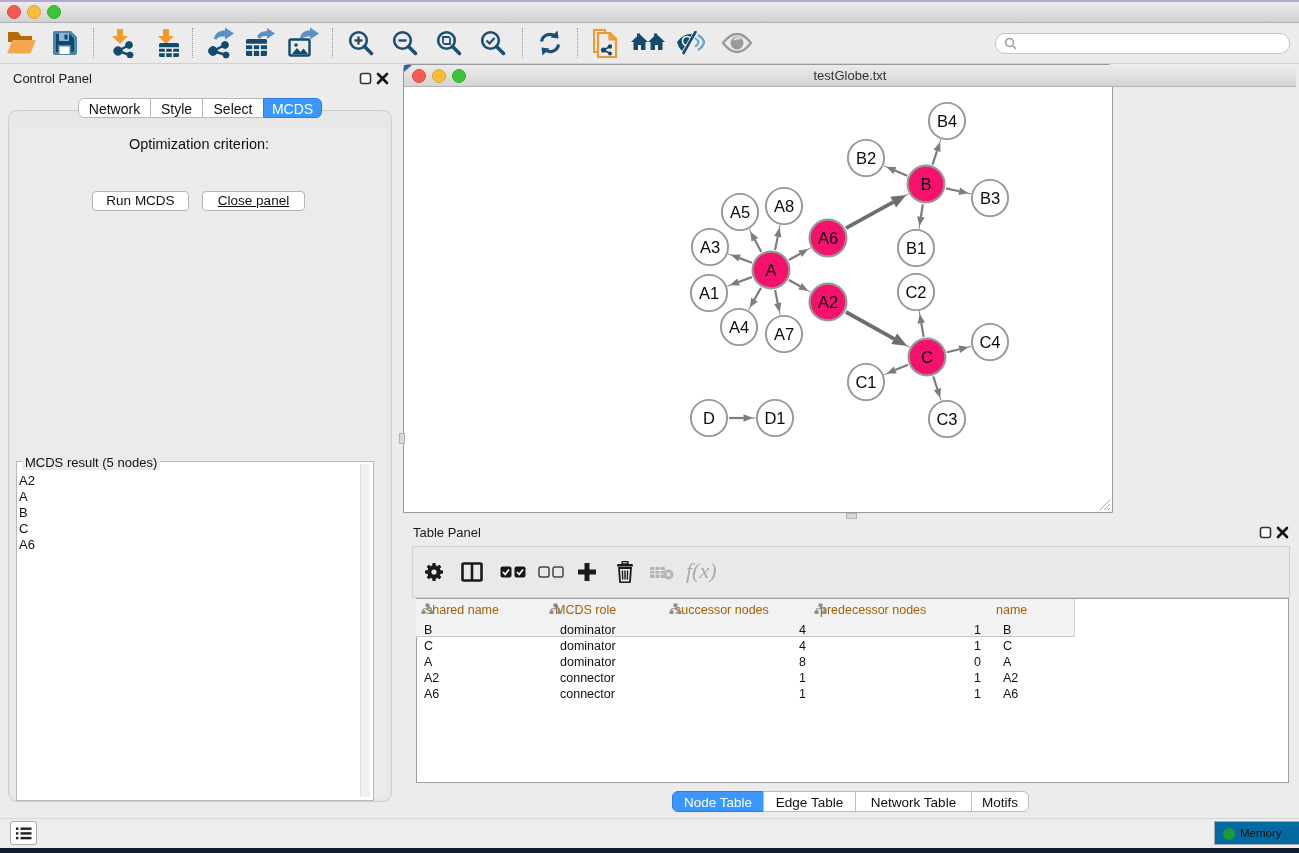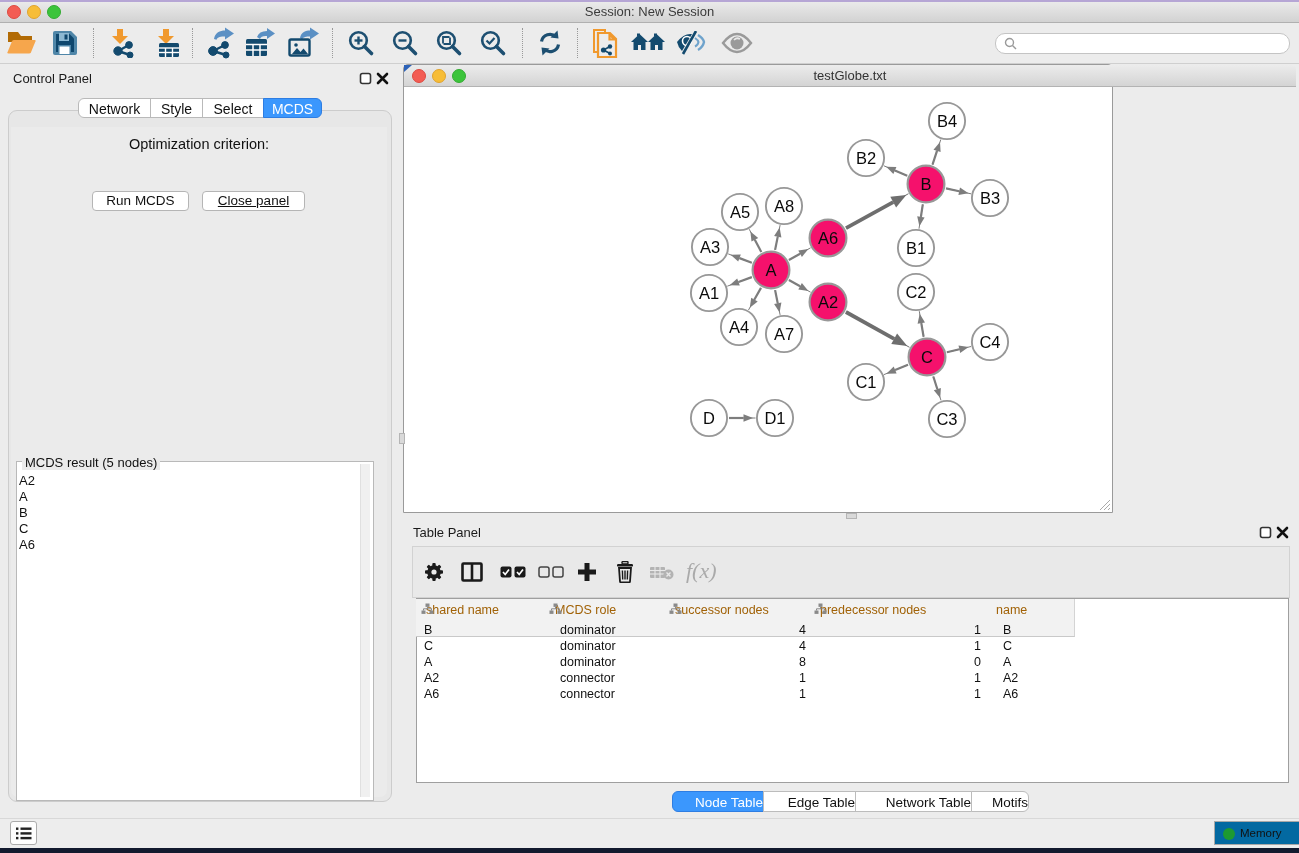--- a/index.html
+++ b/index.html
@@ -37,36 +37,35 @@
   #netwin{left:403px;top:64px;width:710px;height:449px;background:#fff;border:1px solid #9a9a9a;border-radius:5px 5px 0 0;box-sizing:border-box;}
   #nw-titlebar{position:absolute;left:0;top:0;width:892px;height:21px;background:linear-gradient(#ececec,#d4d4d4);border-bottom:1px solid #b3b3b3;border-radius:4px 4px 0 0;}
   #nw-title{position:absolute;left:0;top:0;width:892px;text-align:center;font-size:13px;color:#333;line-height:21px;}
   
   #tp-title{left:413px;top:525px;font-size:13px;color:#1a1a1a;}
   #tp-toolbar{left:412px;top:546px;width:878px;height:52px;background:#e9e9e9;border:1px solid #d2d2d2;box-sizing:border-box;}
   #tp-table{left:416px;top:598px;width:873px;height:185px;background:#fff;border:1px solid #9f9f9f;box-sizing:border-box;}
   .th{position:absolute;top:0;height:38px;background:#f2f2f2;border-right:1px solid #d4d4d4;border-bottom:1px solid #c9c9c9;box-sizing:border-box;text-align:left;font-size:12.5px;color:#a16207;line-height:22px;}
   .td{position:absolute;font-size:12.5px;color:#111;height:16px;line-height:16px;}
   
-  .btab{position:absolute;top:0;height:21px;line-height:21px;text-align:right;font-size:13.5px;color:#111;background:#fff;border:1px solid #bcbcbc;box-sizing:border-box;}
+  .btab{position:absolute;top:0;height:21px;line-height:21px;text-align:center;font-size:13.5px;color:#111;background:#fff;border:1px solid #bcbcbc;box-sizing:border-box;}
   
   #statusbar{left:0;top:818px;width:1299px;height:30px;background:#ededed;border-top:1px solid #d8d8d8;}
   #listbtn{left:10px;top:821px;width:27px;height:24px;background:#fdfdfd;border:1px solid #ababab;border-radius:3px;box-sizing:border-box;}
   #membtn{left:1214px;top:821px;width:89px;height:24px;background:#0369a1;border:1px solid #a8a8a8;box-sizing:border-box;}
   #bottomstrip{left:0;top:848px;width:1299px;height:5px;background:#121a2e;}
 </style>
 </head>
 <body>
 <div id="app">
 <div id="topstrip" class="abs"></div>
 <div id="titlebar" class="abs"></div>
 <div class="abs tl" style="left:7px;background:#f35c53;border:1px solid #dd4a41;"></div>
 <div class="abs tl" style="left:27px;background:#f7bd37;border:1px solid #e0a32e;"></div>
 <div class="abs tl" style="left:47px;background:#3cc43b;border:1px solid #34ab33;"></div>
-<div id="titletext" class="abs">Session: New Session</div>
 <div id="toolbar" class="abs"></div>
 
 <div class="abs tsep" style="left:93px;top:28px;"></div>
 <div class="abs tsep" style="left:192px;top:28px;"></div>
 <div class="abs tsep" style="left:332px;top:28px;"></div>
 <div class="abs tsep" style="left:522px;top:28px;"></div>
 <div class="abs tsep" style="left:577px;top:28px;"></div>
 
 <svg class="abs" style="left:5px;top:29px;" width="34" height="28" viewBox="0 0 34 28">
  <path d="M3 3 h10 l3 4 h11 v6 H3 z" fill="#b26b05"></path>

